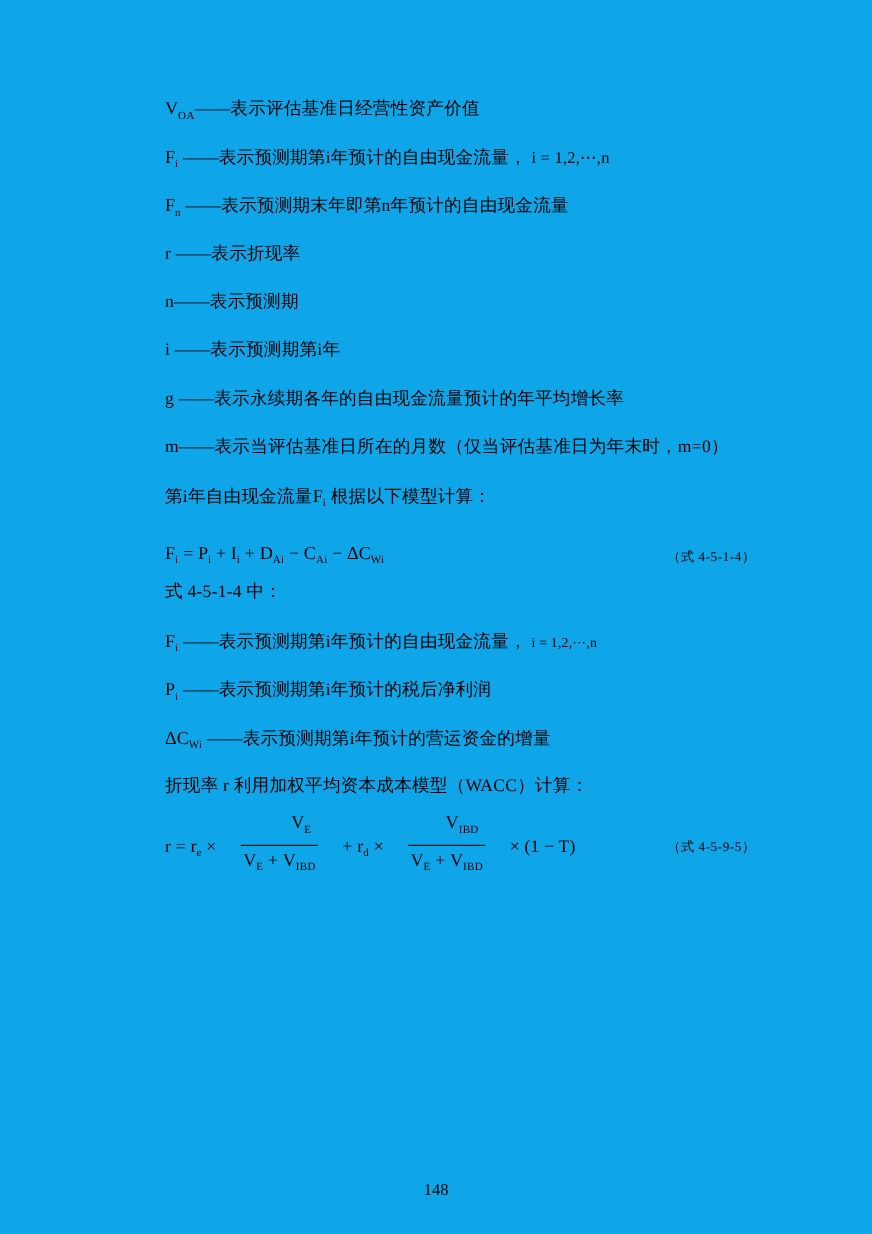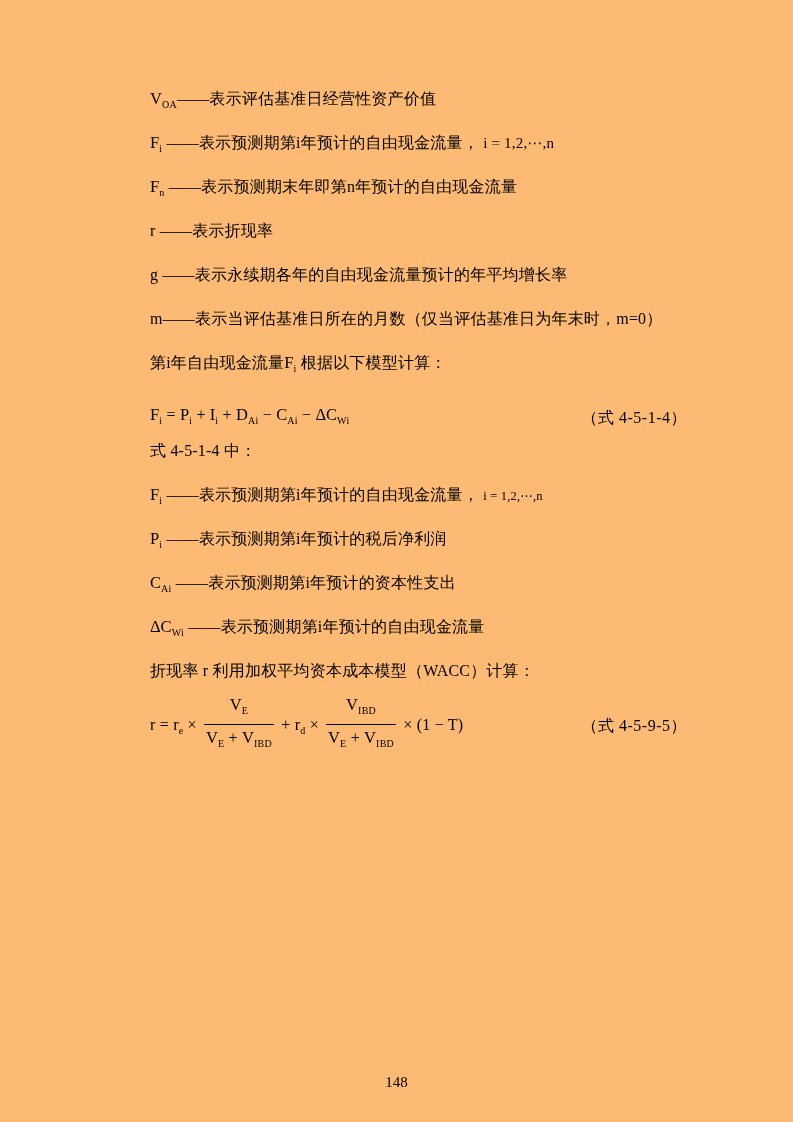--- a/index.html
+++ b/index.html
@@ -1,20 +1,20 @@
 <!DOCTYPE html>
 <html><head>
 <meta charset="utf-8">
 <style>
   html, body { margin: 0; padding: 0; background: #ffffff; }
   .page {
     position: relative;
     width: 793px;
     height: 1122px;
-    background: #fdba74;
+    background: #0ea5e9;
     color: #000000;
     font-family: "Liberation Serif", "DejaVu Serif", serif;
     overflow: hidden;
   }
   .content {
     position: absolute;
     left: 150px;
     top: 88px;
     width: 537px;
   }
@@ -33,26 +33,26 @@
   .expr { display: inline-block; }
   .sym { font-size: 16.5px; }
   .subsc {
     font-size: 10px;
     vertical-align: -4px;
     letter-spacing: 0.3px;
   }
   .txt { font-size: 16px; letter-spacing: 0.2px; }
   .math { font-size: 15px; }
   .small-math { font-size: 12.5px; }
-  .eq-label { font-size: 16px; letter-spacing: 0.5px; }
+  .eq-label { font-size: 12px; letter-spacing: 0.5px; }
   .frac {
     display: inline-block;
     vertical-align: middle;
-    text-align: center;
-    margin: 0 3px;
+    text-align: right;
+    margin: 0 18px;
     position: relative;
     top: -2px;
   }
   .frac .num {
     display: block;
     border-bottom: 1.2px solid #000;
     padding: 0 6px 2px 6px;
   }
   .frac .den {
     display: block;
@@ -69,32 +69,33 @@
 </style>
 </head>
 <body>
 
 <div class="page">
   <div class="content" id="doc">
       <div class="block def"><span class="expr"><span class="sym">V</span><span class="subsc">OA</span><span class="txt">——表示评估基准日经营性资产价值</span></span></div>
       <div class="block def"><span class="expr"><span class="sym">F</span><span class="subsc">i</span><span class="txt"> ——表示预测期第i年预计的自由现金流量， </span><span class="txt math">i = 1,2,⋯,n</span></span></div>
       <div class="block def"><span class="expr"><span class="sym">F</span><span class="subsc">n</span><span class="txt"> ——表示预测期末年即第n年预计的自由现金流量</span></span></div>
       <div class="block def"><span class="expr"><span class="txt">r ——表示折现率</span></span></div>
+      <div class="block def"><span class="expr"><span class="txt">n——表示预测期</span></span></div>
+      <div class="block def"><span class="expr"><span class="txt">i ——表示预测期第i年</span></span></div>
       <div class="block def"><span class="expr"><span class="txt">g ——表示永续期各年的自由现金流量预计的年平均增长率</span></span></div>
       <div class="block def"><span class="expr"><span class="txt">m——表示当评估基准日所在的月数（仅当评估基准日为年末时，m=0）</span></span></div>
       <div class="block para"><span class="expr"><span class="txt">第i年自由现金流量</span><span class="sym">F</span><span class="subsc">i</span><span class="txt"> 根据以下模型计算：</span></span></div>
       <div class="block formula">
         <span class="expr"><span class="sym">F</span><span class="subsc">i</span><span class="txt"> = </span><span class="sym">P</span><span class="subsc">i</span><span class="txt"> + </span><span class="sym">I</span><span class="subsc">i</span><span class="txt"> + </span><span class="sym">D</span><span class="subsc">Ai</span><span class="txt"> − </span><span class="sym">C</span><span class="subsc">Ai</span><span class="txt"> − </span><span class="sym">ΔC</span><span class="subsc">Wi</span></span>
         <span class="eq-label">（式 4-5-1-4）</span>
       </div>
       <div class="block para"><span class="expr"><span class="txt">式 4-5-1-4 中：</span></span></div>
       <div class="block def"><span class="expr"><span class="sym">F</span><span class="subsc">i</span><span class="txt"> ——表示预测期第i年预计的自由现金流量， </span><span class="txt small-math">i = 1,2,⋯,n</span></span></div>
       <div class="block def"><span class="expr"><span class="sym">P</span><span class="subsc">i</span><span class="txt"> ——表示预测期第i年预计的税后净利润</span></span></div>
-      <div class="block def"><span class="expr"><span class="sym">C</span><span class="subsc">Ai</span><span class="txt"> ——表示预测期第i年预计的资本性支出</span></span></div>
-      <div class="block def"><span class="expr"><span class="sym">ΔC</span><span class="subsc">Wi</span><span class="txt"> ——表示预测期第i年预计的自由现金流量</span></span></div>
+      <div class="block def"><span class="expr"><span class="sym">ΔC</span><span class="subsc">Wi</span><span class="txt"> ——表示预测期第i年预计的营运资金的增量</span></span></div>
       <div class="block para"><span class="expr"><span class="txt">折现率 r 利用加权平均资本成本模型（WACC）计算：</span></span></div>
       <div class="block formula">
         <span class="expr"><span class="txt">r = </span><span class="sym">r</span><span class="subsc">e</span><span class="txt"> × </span><span class="frac"><span class="num"><span class="sym">V</span><span class="subsc">E</span></span><span class="den"><span class="sym">V</span><span class="subsc">E</span><span class="txt"> + </span><span class="sym">V</span><span class="subsc">IBD</span></span></span><span class="txt"> + </span><span class="sym">r</span><span class="subsc">d</span><span class="txt"> × </span><span class="frac"><span class="num"><span class="sym">V</span><span class="subsc">IBD</span></span><span class="den"><span class="sym">V</span><span class="subsc">E</span><span class="txt"> + </span><span class="sym">V</span><span class="subsc">IBD</span></span></span><span class="txt"> × (1 − T)</span></span>
         <span class="eq-label">（式 4-5-9-5）</span>
       </div>
     </div>
   <div class="page-number">148</div>
 </div>
 
 </body></html>

